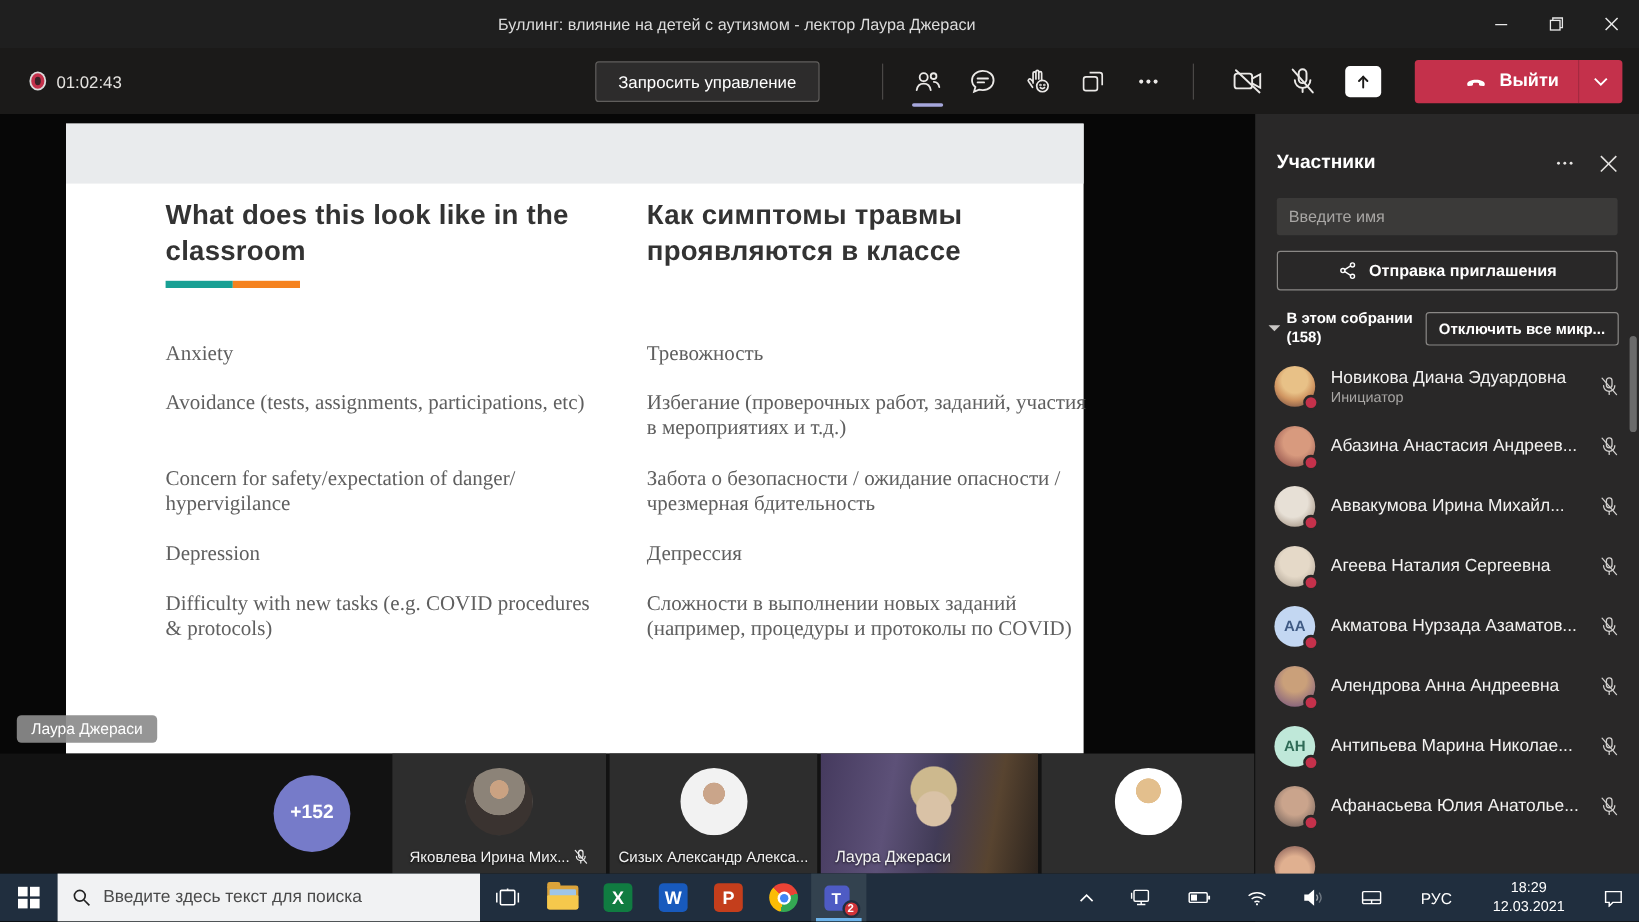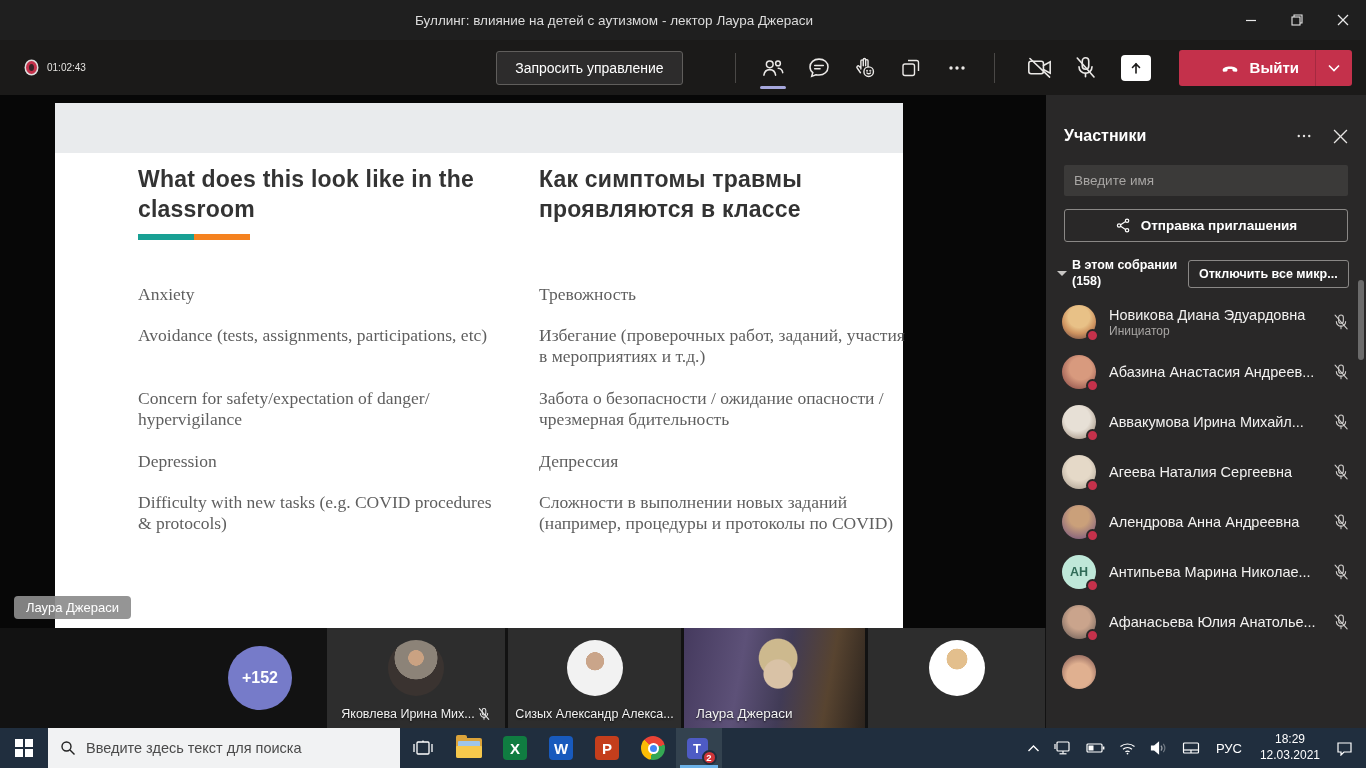--- a/index.html
+++ b/index.html
@@ -14,21 +14,21 @@
   .wctl { width:46px; height:40px; display:flex; align-items:center; justify-content:center;
     color:#e8e8e8; }
   .wctl svg { display:block; }
 
   
   #toolbar { position:absolute; left:0; top:40px; width:1366px; height:55px;
     background:#1b1a19; display:flex; align-items:center; color:#e8e6e3; }
   #rec-wrap { display:flex; align-items:center; gap:10px; margin-left:26px; }
   #rec-dot { width:11px; height:13px; border-radius:50%; background:#3a2228;
     border:3px solid #c4314b; box-shadow:0 0 0 1.5px #ddd; }
-  #timer { font-size:10px; color:#e4e2df; }
+  #timer { font-size:14px; color:#e4e2df; }
   #request-control { margin-left:auto; background:#2d2c2c; border:1px solid #605e5c;
     color:#fff; font-size:14px; padding:8px 18px; border-radius:3px; font-family:inherit; }
   #mid-icons { display:flex; align-items:center; margin-left:38px; }
   .tb-sep { width:1px; height:30px; background:#4a4846; margin:0 14px; }
   .tb-btn { width:46px; height:46px; display:flex; align-items:center; justify-content:center;
     color:#ebe9e7; position:relative; }
   .tb-btn.active::after { content:""; position:absolute; bottom:2px; left:10px; right:10px;
     height:3px; border-radius:2px; background:#a6a7dc; }
   #right-icons { display:flex; align-items:center; margin-left:8px; }
   #share-btn { width:30px; height:26px; background:#fff; border-radius:4px;
@@ -169,21 +169,21 @@
   #chrome-icon .inner { width:11px; height:11px; border-radius:50%; background:#fff;
     display:flex; align-items:center; justify-content:center; }
   #chrome-icon .core { width:7px; height:7px; border-radius:50%; background:#4285f4; }
   #teams-icon { position:relative; width:25px; height:25px; }
   #teams-icon .sq { position:absolute; left:0; top:2px; width:21px; height:21px;
     background:#4e5bc4; border-radius:4px; color:#fff; font-weight:700; font-size:13px;
     display:flex; align-items:center; justify-content:center; }
   #teams-icon .badge { position:absolute; right:-5px; bottom:-4px; width:15px; height:15px;
     border-radius:50%; background:#d13438; color:#fff; font-size:9.5px; font-weight:700;
     display:flex; align-items:center; justify-content:center; border:2px solid #202e3e; }
-  #tray { margin-left:auto; display:flex; align-items:center; gap:0; height:40px; }
+  #tray { margin-left:auto; display:flex; align-items:center; gap:16px; height:40px; }
   .tray-item { height:40px; display:flex; align-items:center; justify-content:center;
     color:#fff; padding:0 7px; }
   #tray-lang { font-size:13px; padding:0 9px; }
   #tray-clock { text-align:center; font-size:12px; line-height:1.3; padding:0 9px; }
   #tray { padding-right:6px; }
 </style>
 </head>
 <body>
 
 <div id="app">
@@ -476,20 +476,37 @@
         <span class="p-mic">
             <svg width="18" height="18" viewBox="0 0 20 20" fill="none" stroke="currentColor" stroke-width="1.2" stroke-linecap="round">
               <rect x="7.4" y="2.2" width="5.2" height="9.2" rx="2.6"></rect>
               <path d="M4.8 9.4a5.2 5.2 0 0 0 10.4 0"></path>
               <line x1="10" y1="14.6" x2="10" y2="17.4"></line>
               <line x1="3.4" y1="2.4" x2="16.8" y2="17.6"></line>
             </svg>
           </span>
       </div>
       <div class="p-row">
+        <div class="p-av" style="background:#c3d7f2;color:#3f5a83">
+            <span>АА</span>
+            <span class="dot"></span>
+          </div>
+        <div class="p-name-wrap">
+            <div class="p-name">Акматова Нурзада Азаматов...</div>
+          </div>
+        <span class="p-mic">
+            <svg width="18" height="18" viewBox="0 0 20 20" fill="none" stroke="currentColor" stroke-width="1.2" stroke-linecap="round">
+              <rect x="7.4" y="2.2" width="5.2" height="9.2" rx="2.6"></rect>
+              <path d="M4.8 9.4a5.2 5.2 0 0 0 10.4 0"></path>
+              <line x1="10" y1="14.6" x2="10" y2="17.4"></line>
+              <line x1="3.4" y1="2.4" x2="16.8" y2="17.6"></line>
+            </svg>
+          </span>
+      </div>
+      <div class="p-row">
         <div class="p-av ph5">
             <span class="dot"></span>
           </div>
         <div class="p-name-wrap">
             <div class="p-name">Алендрова Анна Андреевна</div>
           </div>
         <span class="p-mic">
             <svg width="18" height="18" viewBox="0 0 20 20" fill="none" stroke="currentColor" stroke-width="1.2" stroke-linecap="round">
               <rect x="7.4" y="2.2" width="5.2" height="9.2" rx="2.6"></rect>
               <path d="M4.8 9.4a5.2 5.2 0 0 0 10.4 0"></path>

